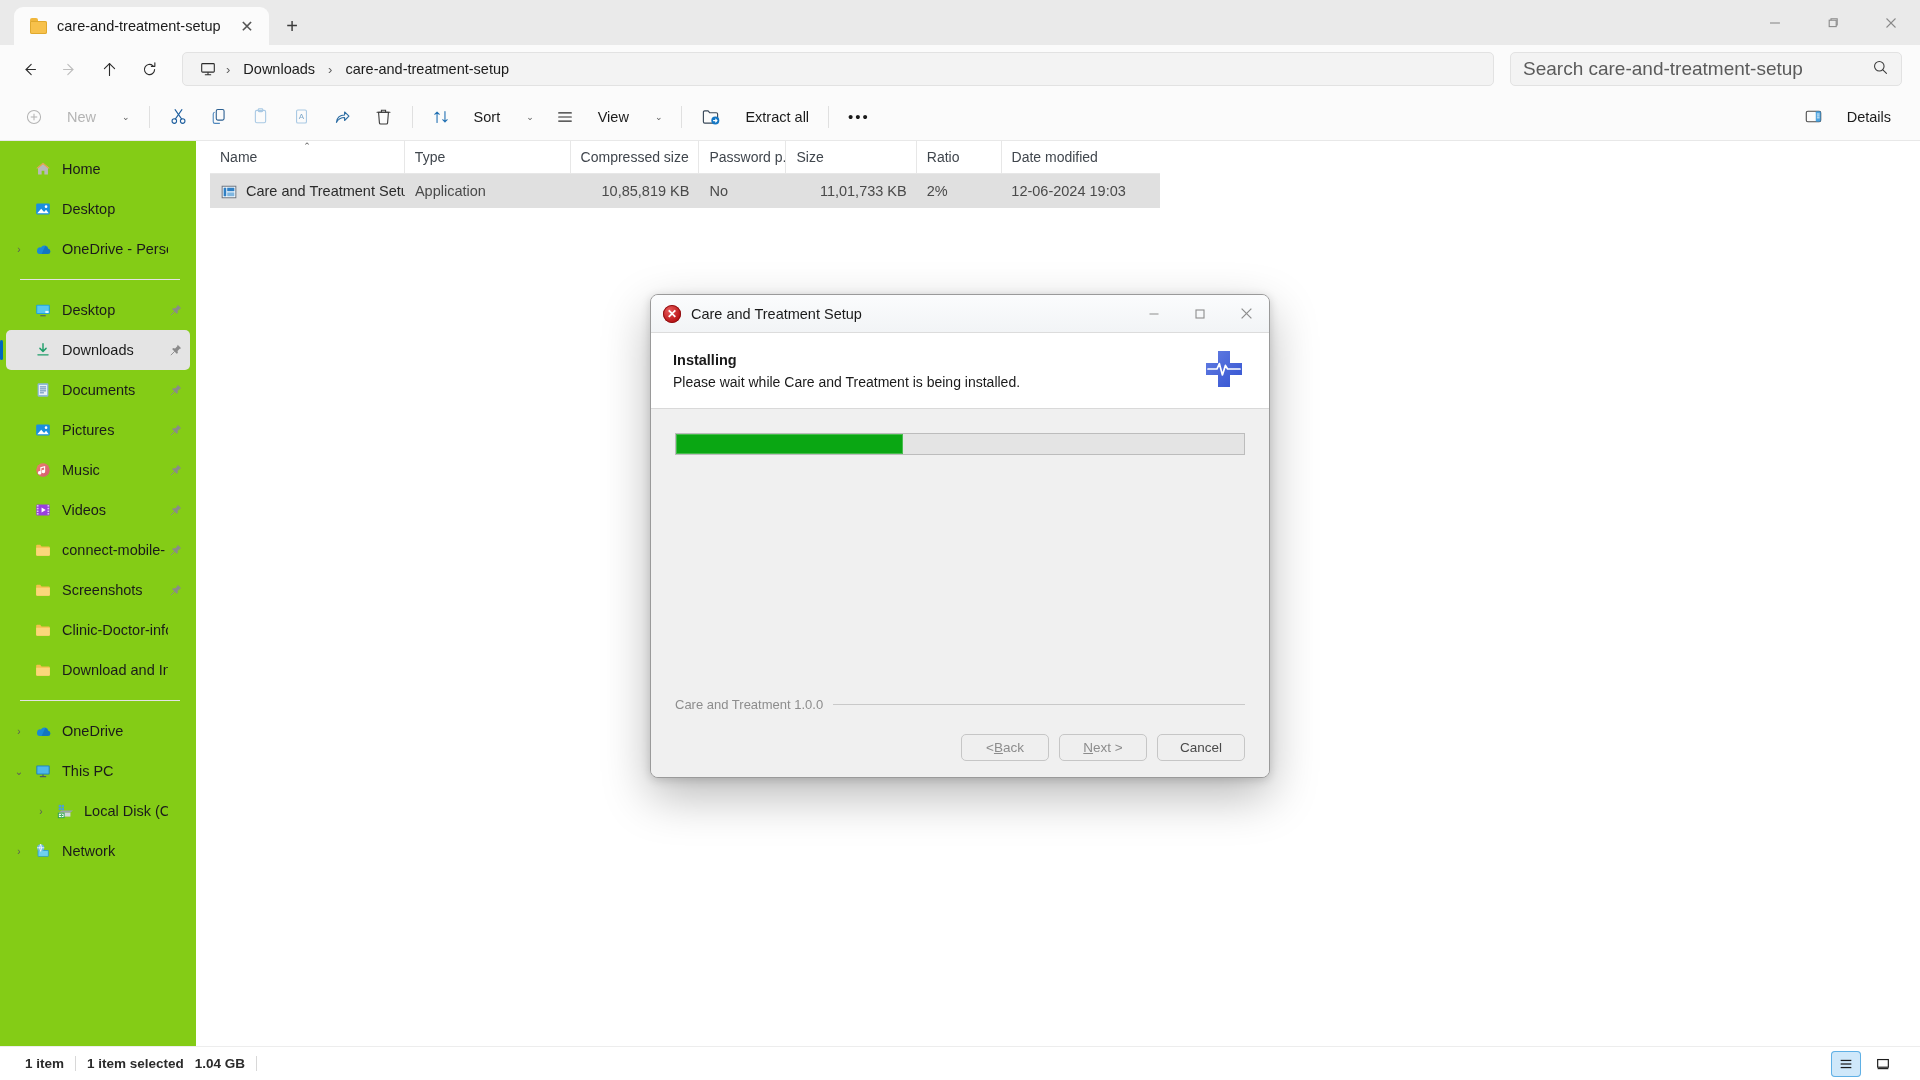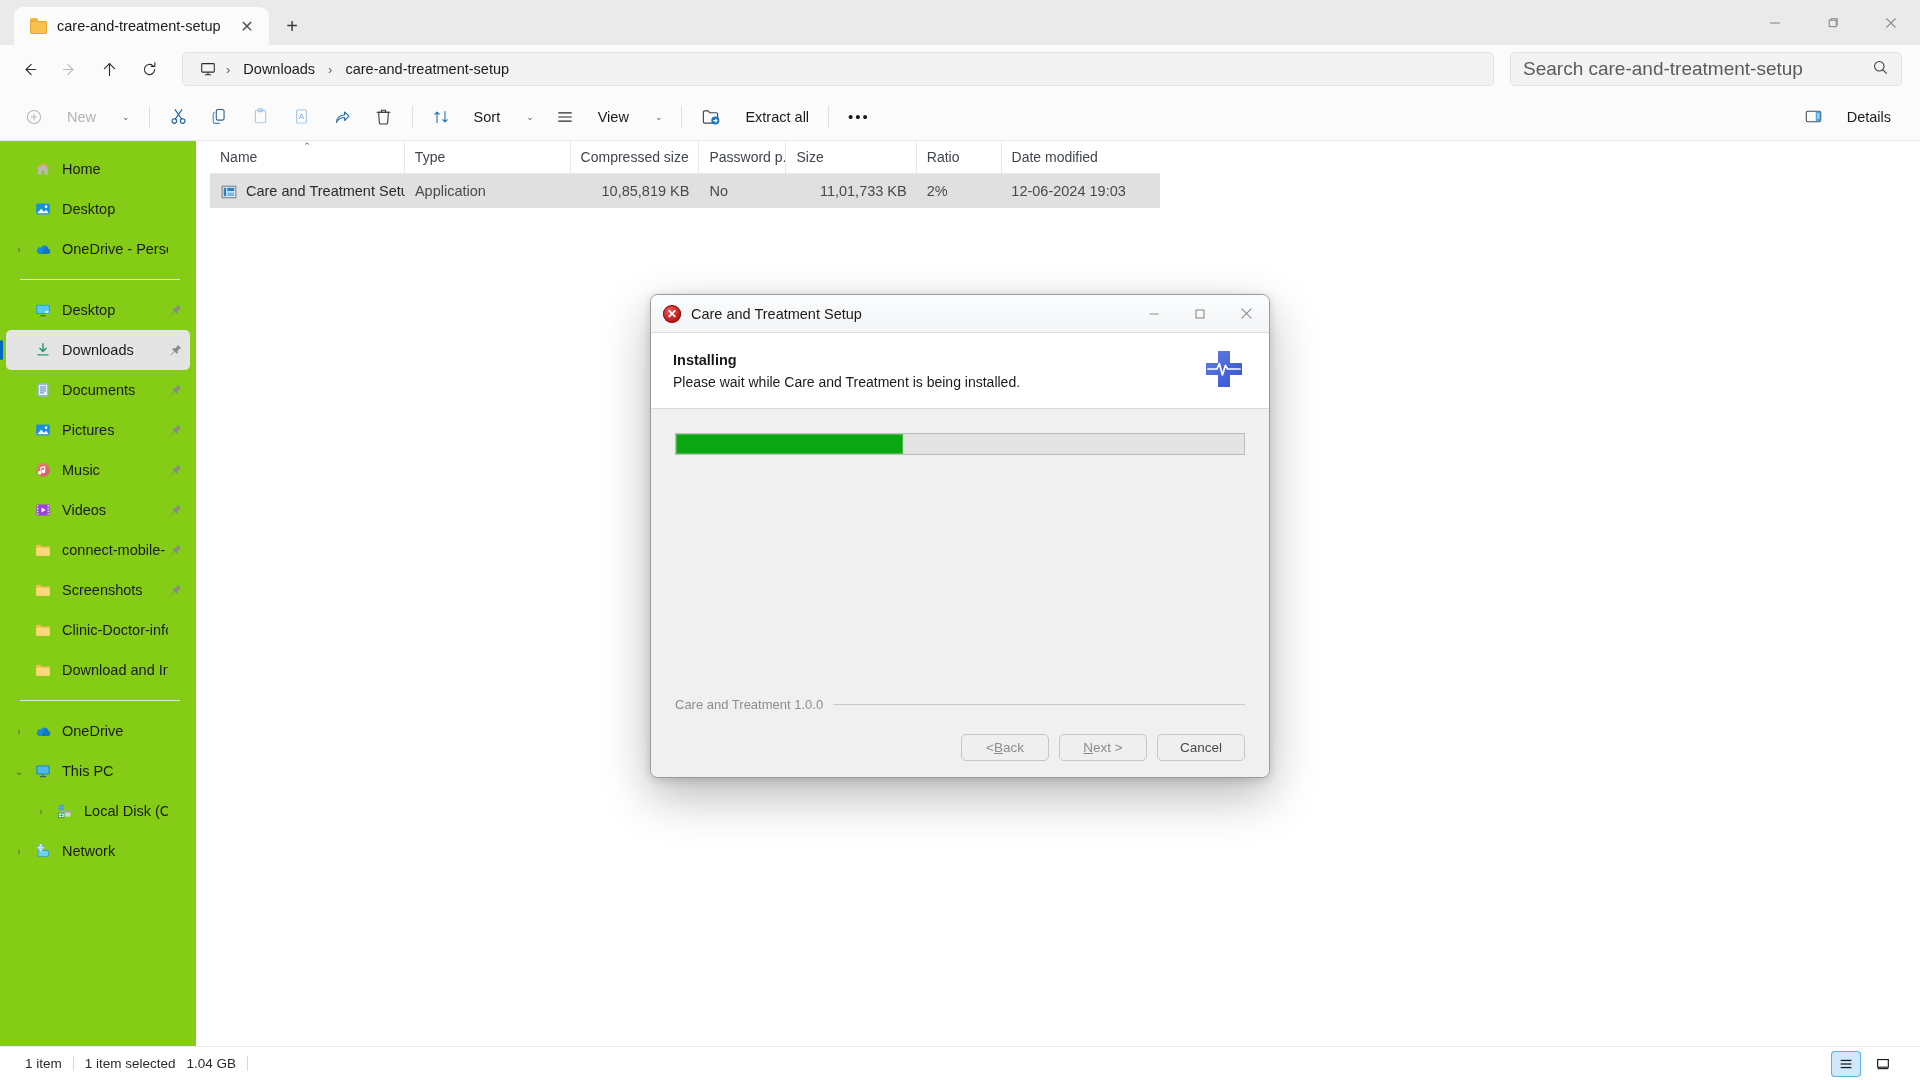--- a/index.html
+++ b/index.html
@@ -173,21 +173,21 @@
   .cell.gray { color: #4a4a4a; }
   .fileicon { width: 17px; height: 17px; margin-right: 9px; flex: none; }
 
   
   .statusbar {
     height: 34px; flex: none; background: #ffffff;
     border-top: 1px solid #ededed;
     display: flex; align-items: center; padding: 0 14px;
     font-size: 13.5px; color: #2b2b2b; gap: 0;
   }
-  .st { padding: 0 11px; }
+  .st { padding: 0 11px; font-weight: bold; }
   .stsep { width: 1px; height: 15px; background: #d8d8d8; }
   .viewtoggles { margin-left: auto; display: flex; gap: 7px; padding-right: 8px; }
   .vt {
     width: 30px; height: 26px; border-radius: 4px;
     display: flex; align-items: center; justify-content: center;
   }
   .vt.active { background: #cfe8fa; box-shadow: inset 0 0 0 1px #5fb0e5; }
 
   
   #setup {

